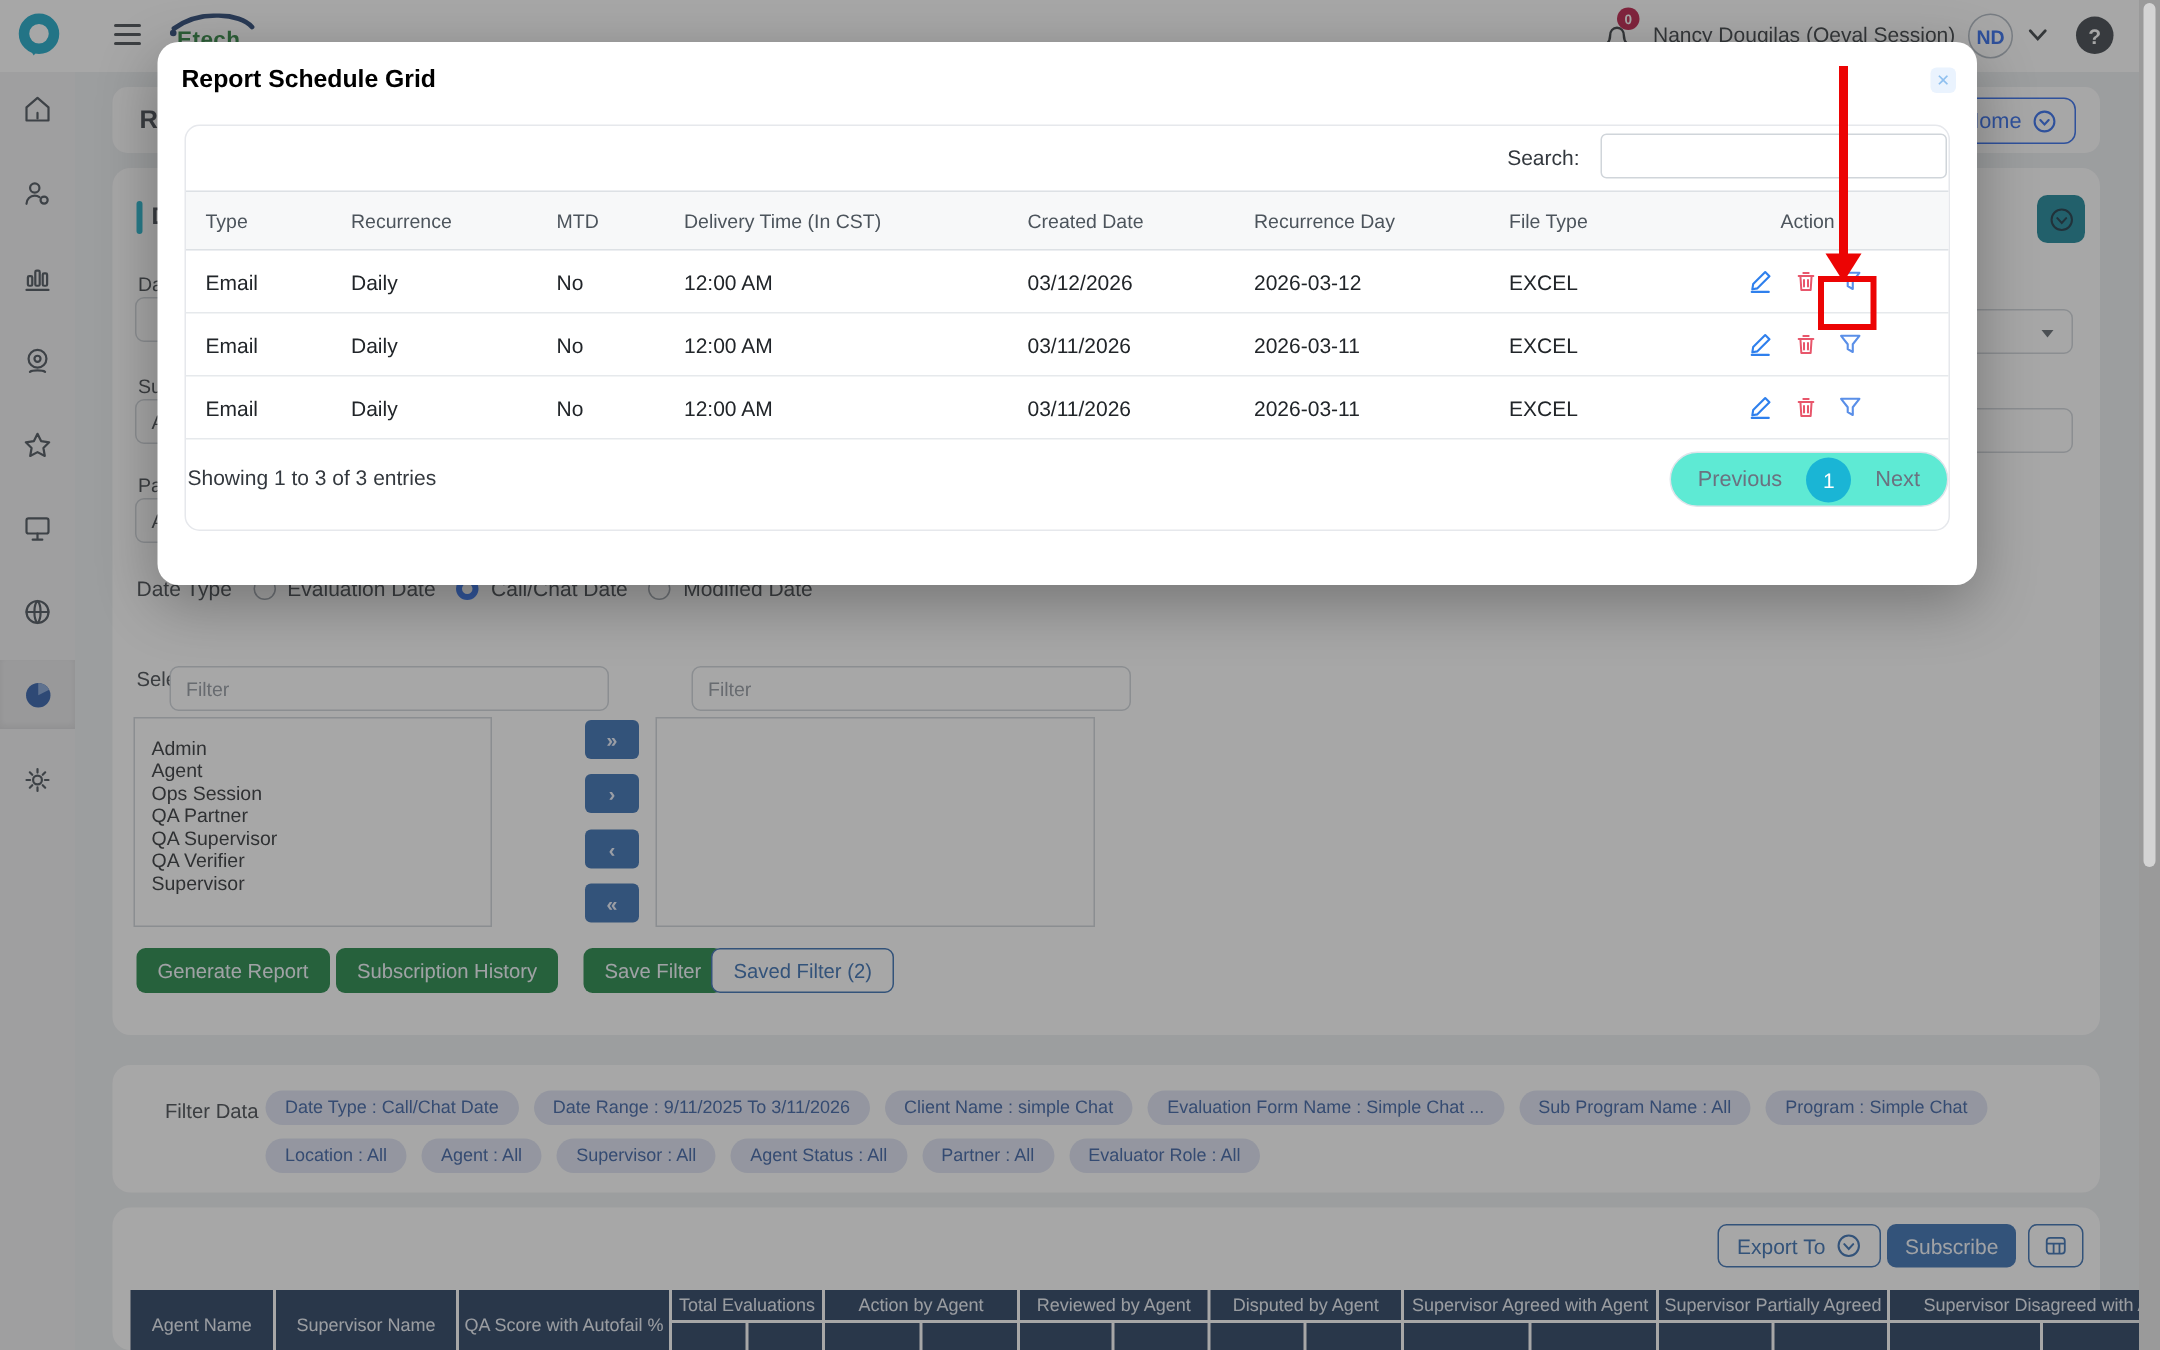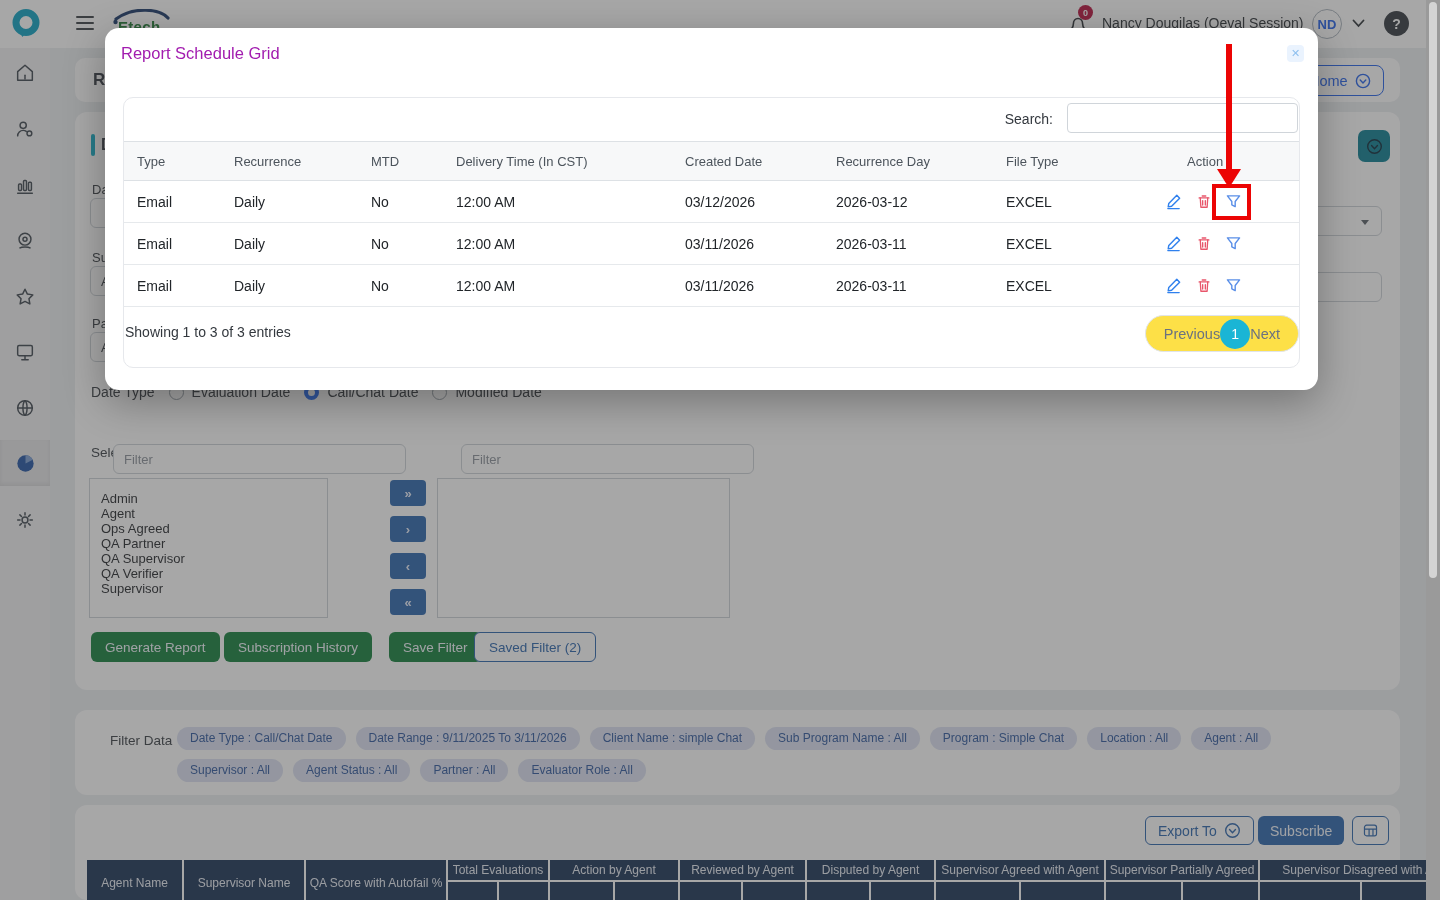--- a/index.html
+++ b/index.html
@@ -62,37 +62,37 @@
   .exp-fill { background:#2d66ad; color:#f2f6fc; }
 
   .results-wrap { position:absolute; left:85px; top:858px; width:1343px; height:42px; overflow:hidden; z-index:3; }
   .rtable { border-collapse:separate; border-spacing:2px; table-layout:fixed; width:1343px; }
   .rtable th, .rtable td { background:#1b3356; color:#e8edf5; font-size:12px; font-weight:400; padding:3px 2px; text-align:center; white-space:nowrap; overflow:hidden; }
   .rtable td { height:24px; }
 
   
   .backdrop { position:absolute; inset:0; background:rgba(60,60,60,0.45); z-index:10; }
   .modal { position:absolute; left:105px; top:28px; width:1213px; height:362px; background:#fff; border-radius:14px; box-shadow:0 12px 40px rgba(0,0,0,.3); z-index:20; }
-  .modal-title { position:absolute; left:16px; top:16px; font-size:16.5px; font-weight:400; color:#a21caf; }
+  .modal-title { position:absolute; left:16px; top:16px; font-size:16.5px; font-weight:700; color:#000000; }
   .modal-close { position:absolute; right:14px; top:17px; width:17px; height:17px; border-radius:4px; background:#eaf3fe; color:#8fc0ef; font-size:11px; display:flex; align-items:center; justify-content:center; cursor:pointer; }
-  .grid-card { position:absolute; left:18px; top:69px; width:1177px; height:271px; border:1px solid #e6e8ec; border-radius:10px;padding-left:32px; }
+  .grid-card { position:absolute; left:18px; top:55px; width:1177px; height:271px; border:1px solid #e6e8ec; border-radius:10px;padding-left:32px; }
   .search-row { position:absolute; left:0; top:0; width:100%; height:43px; }
   .search-label { position:absolute; right:246px; top:13px; font-size:14px; color:#33383e; }
   .search-input { position:absolute; right:1px; top:5px; width:231px; height:30px; border:1px solid #d0d5da; border-radius:4px; padding:0 8px; font-size:13px; font-family:"Liberation Sans",sans-serif; }
   .mtable { position:absolute; left:0; top:43px; width:1175px; }
   .mhead { display:flex; height:40px; background:#f7f8f9; border-top:1px solid #dde1e5; border-bottom:1px solid #dde1e5; align-items:center; }
   .mhead .hc { font-size:13px; color:#4c545c; padding-left:13px; }
   .mrow { display:flex; height:42px; align-items:center; border-bottom:1px solid #e6e9ec; }
   .mrow .c { font-size:14px; color:#212529; padding-left:13px; }
   .c0{width:97px;} .c1{width:137px;} .c2{width:85px;} .c3{width:229px;} .c4{width:151px;} .c5{width:170px;} .c6{width:160px;} .c7{width:146px;}
   .hc.c7 { padding-left:34px; }
   .acts { display:flex; gap:13px; align-items:center; padding-left:12px; }
   .icon-btn { width:17px; height:17px; display:flex; align-items:center; justify-content:center; cursor:pointer; }
   .mfoot-text { position:absolute; left:1px; top:226px; font-size:14px; color:#33383e; }
-  .pager { position:absolute; right:0; top:217px; height:37px; border:1px solid #e0e4ea; border-radius:19px; display:flex; align-items:center; padding:0 18px; background:#fde047; }
+  .pager { position:absolute; right:0; top:217px; height:37px; border:1px solid #e0e4ea; border-radius:19px; display:flex; align-items:center; padding:0 18px; gap:16px; background:#5eead4; }
   .pager .pg-btn { font-size:14.5px; color:#6b7280; cursor:pointer; }
   .pager .pg-num { width:30px; height:30px; border-radius:50%; background:#1ab5d5; color:#fff; font-size:14px; display:flex; align-items:center; justify-content:center; cursor:pointer; }
 
   
   .anno { position:absolute; z-index:30; }
   .anno-line { left:1226px; top:44px; width:6px; height:127px; background:#ec0404; }
   .anno-head { left:1217px; top:169px; width:0; height:0; border-left:12px solid transparent; border-right:12px solid transparent; border-top:19px solid #ec0404; }
   .anno-box { left:1212px; top:184px; width:39px; height:36px; border:4px solid #ec0404; background:transparent; }
 
   
@@ -254,21 +254,21 @@
         </span>
     </div>
 
     <div class="eval-label">Select Evaluator Role</div>
     <input class="filter-input" style="left: 14px; top: 332px;" placeholder="Filter">
     <input class="filter-input" style="left: 362px; top: 332px;" placeholder="Filter">
 
     <div class="listbox" style="left:14px; width:239px;">
       <div class="opt">Admin</div>
       <div class="opt">Agent</div>
-      <div class="opt">Ops Agreed</div>
+      <div class="opt">Ops Session</div>
       <div class="opt">QA Partner</div>
       <div class="opt">QA Supervisor</div>
       <div class="opt">QA Verifier</div>
       <div class="opt">Supervisor</div>
     </div>
     <div class="listbox" style="left:362px; width:293px;"></div>
 
     <div class="xfer" style="top:368px;">»</div>
     <div class="xfer" style="top:404px;">›</div>
     <div class="xfer" style="top:441px;">‹</div>
@@ -279,20 +279,21 @@
     <button class="btn" style="left:314px;">Save Filter</button>
     <button class="btn outline" style="left:399px;">Saved Filter  (2)</button>
   </div>
 
   <div class="card filter-card">
     <div class="fd-label">Filter Data</div>
     <div class="chips">
       <span class="chip">Date Type : Call/Chat Date</span>
       <span class="chip">Date Range : 9/11/2025 To 3/11/2026</span>
       <span class="chip">Client Name : simple Chat</span>
+      <span class="chip">Evaluation Form Name : Simple Chat ...</span>
       <span class="chip">Sub Program Name : All</span>
       <span class="chip">Program : Simple Chat</span>
       <span class="chip">Location : All</span>
       <span class="chip">Agent : All</span>
       <span class="chip">Supervisor : All</span>
       <span class="chip">Agent Status : All</span>
       <span class="chip">Partner : All</span>
       <span class="chip">Evaluator Role : All</span>
     </div>
   </div>

